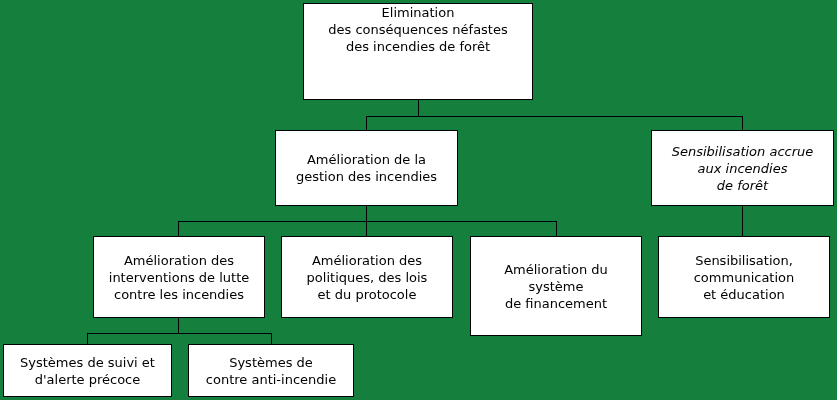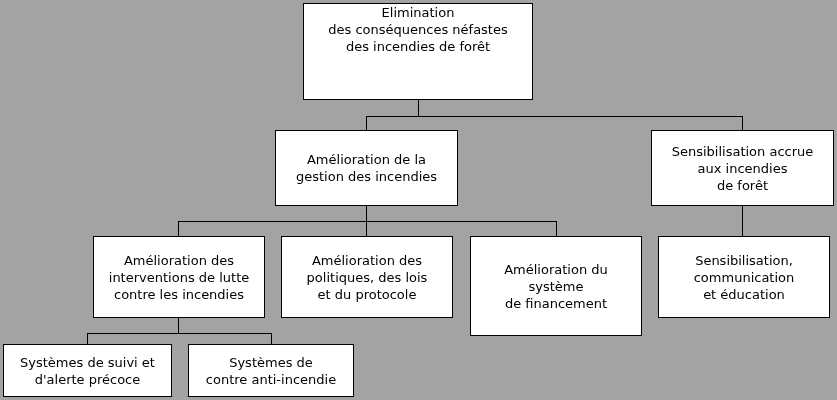--- a/index.html
+++ b/index.html
@@ -5,21 +5,21 @@
 <style>
   html, body {
     margin: 0;
     padding: 0;
     background: #ffffff;
   }
   #canvas {
     position: relative;
     width: 837px;
     height: 400px;
-    background: #a3a3a3;
+    background: #15803d;
     overflow: hidden;
     font-family: "DejaVu Sans", "Liberation Sans", sans-serif;
   }
   .node {
     position: absolute;
     box-sizing: border-box;
     border: 1px solid #000000;
     background: #ffffff;
     display: flex;
     align-items: center;
@@ -66,21 +66,21 @@
     <div class="conn v" style="left: 271px; top: 333px; height: 11px;"></div>
     <div class="node root" style="left: 303px; top: 3px; width: 230px; height: 97px;">
       <span class="label">Elimination
 des conséquences néfastes
 des incendies de forêt</span>
     </div>
     <div class="node" style="left: 275px; top: 130px; width: 183px; height: 76px;">
       <span class="label">Amélioration de la
 gestion des incendies</span>
     </div>
-    <div class="node" style="left: 651px; top: 130px; width: 183px; height: 76px;">
+    <div class="node" style="left: 651px; top: 130px; width: 183px; height: 76px; font-style: italic;">
       <span class="label">Sensibilisation accrue
 aux incendies
 de forêt</span>
     </div>
     <div class="node" style="left: 93px; top: 236px; width: 172px; height: 82px;">
       <span class="label">Amélioration des
 interventions de lutte
 contre les incendies</span>
     </div>
     <div class="node" style="left: 281px; top: 236px; width: 172px; height: 82px;">

